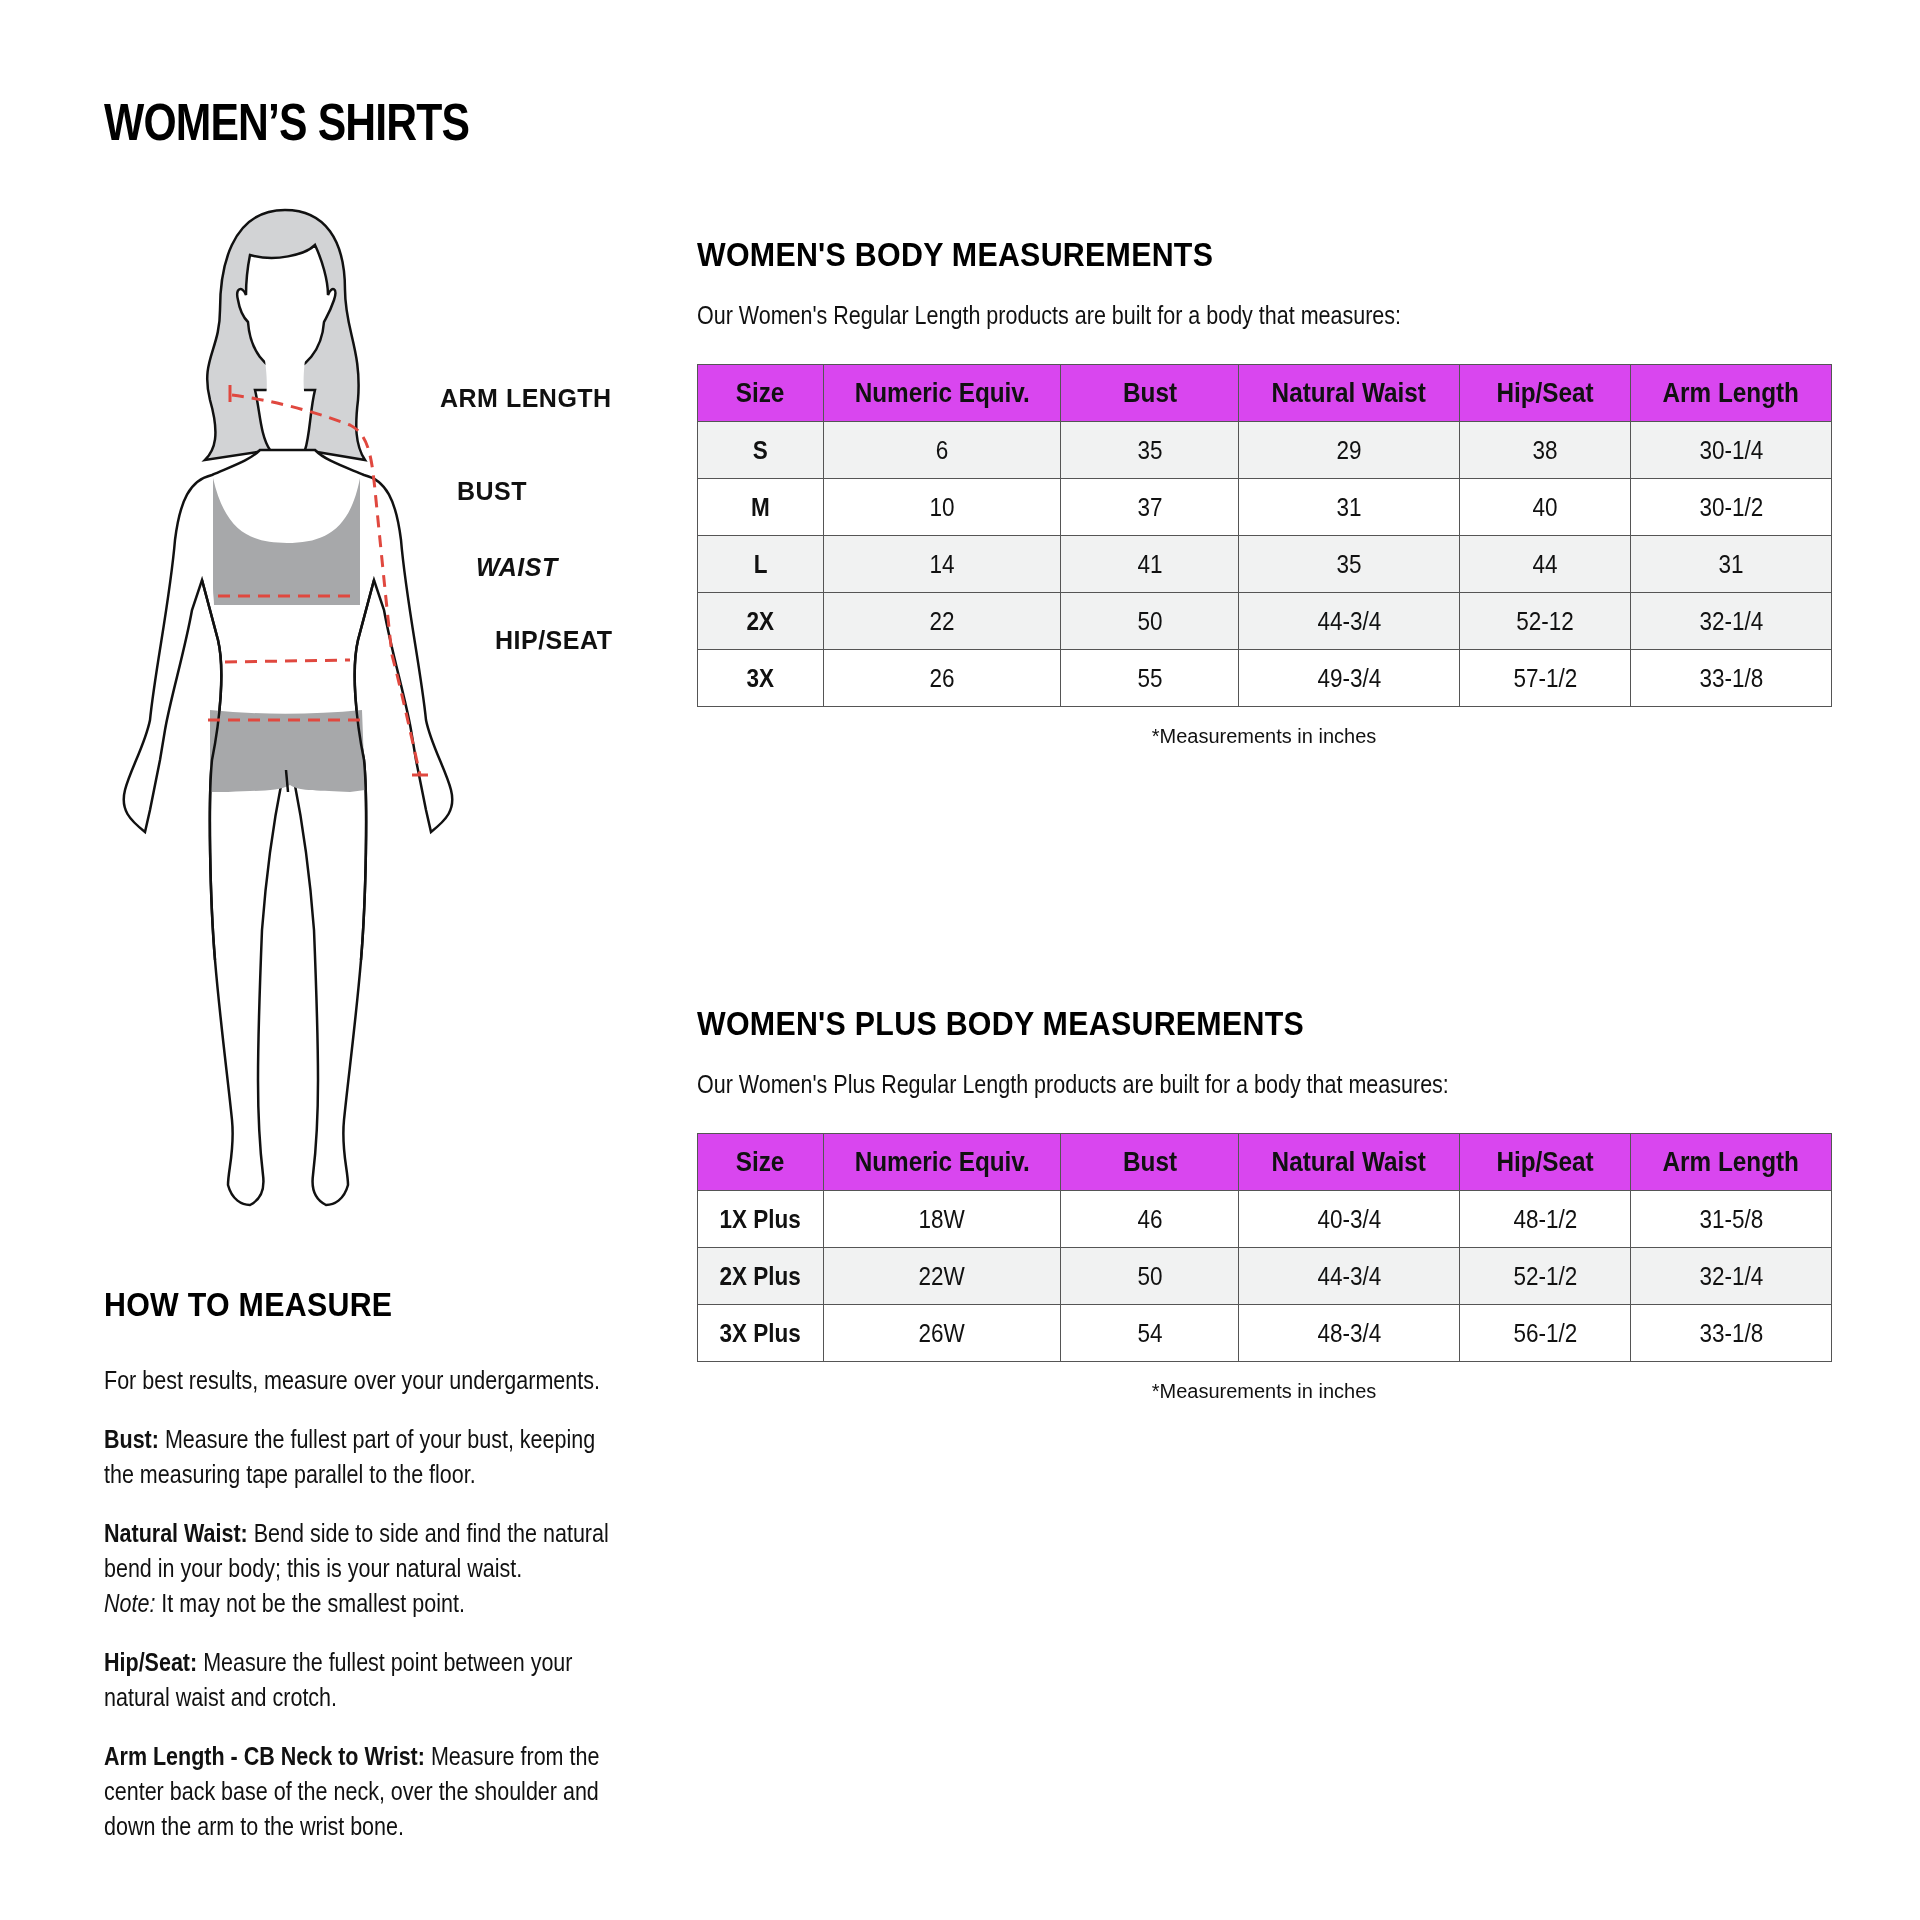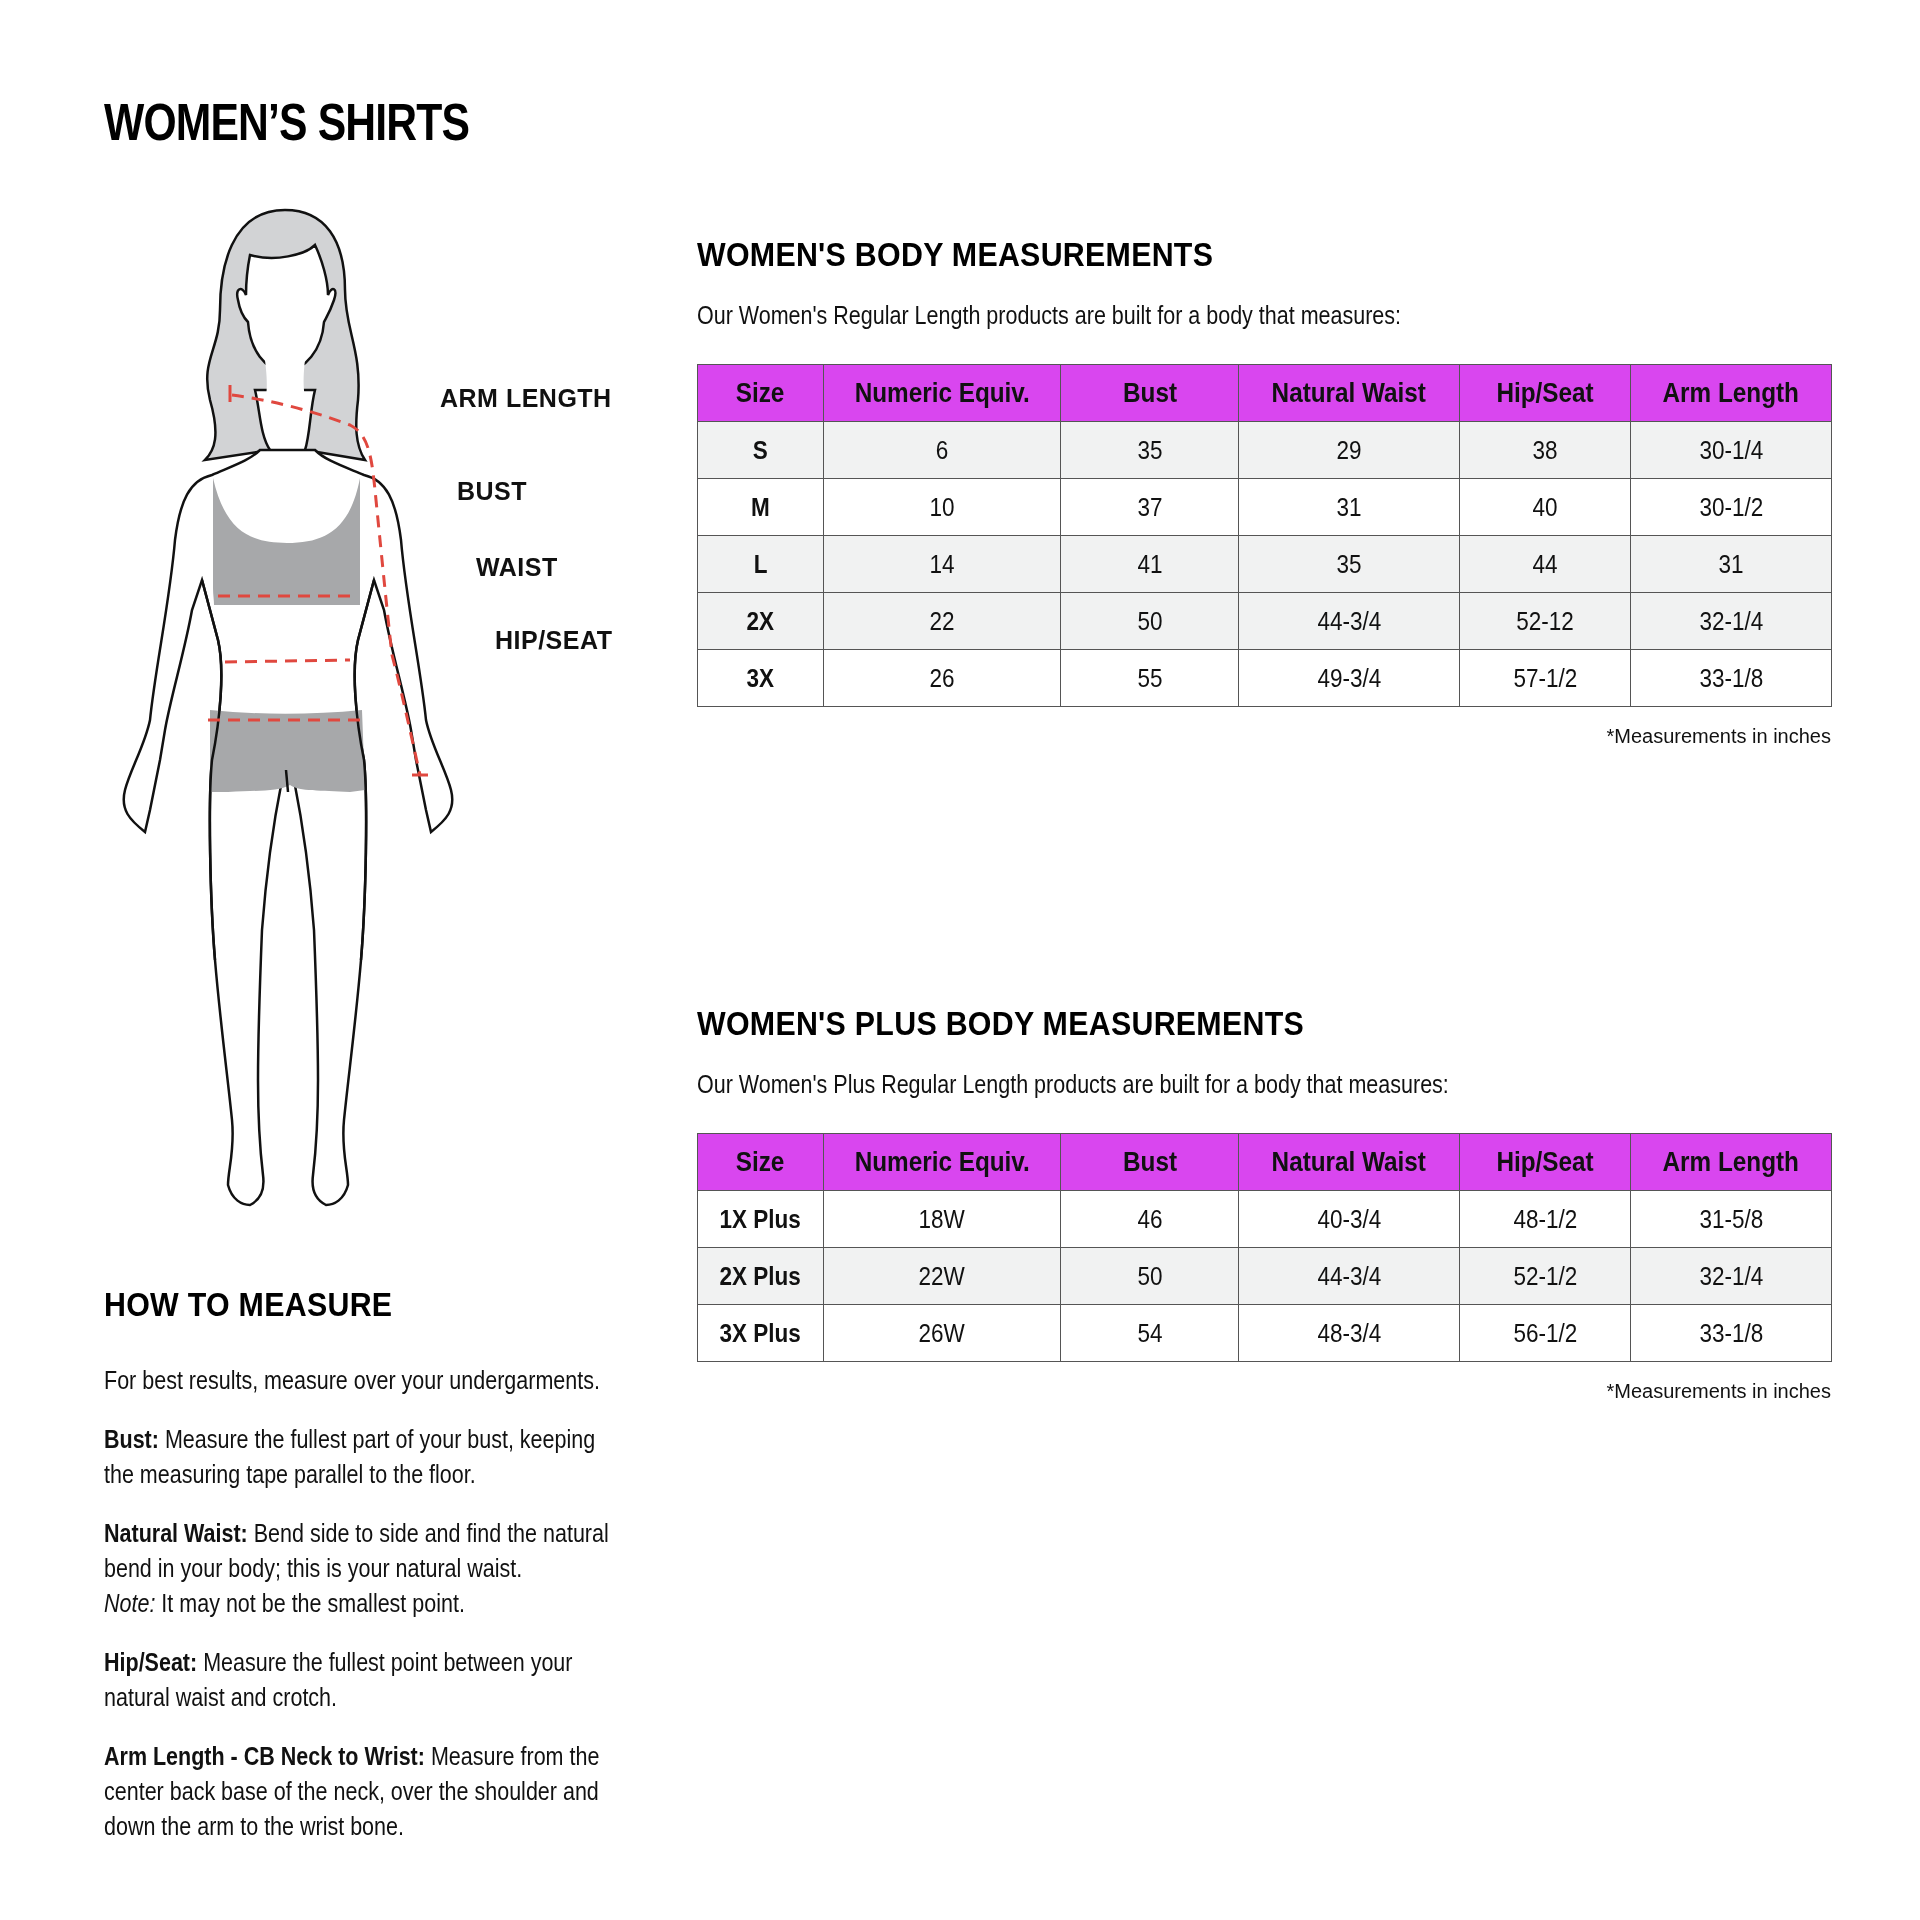--- a/index.html
+++ b/index.html
@@ -39,21 +39,21 @@
     }
     table.sizes th {
       background: #d946ef; font-weight: 700; font-size: 27px; color: #111;
     }
     table.sizes th span, table.sizes td span { display: inline-block; transform: scaleX(0.9); }
     table.sizes td.size-cell { font-weight: 700; }
     table.sizes tr.alt td { background: #f1f2f2; }
     .col-size { width: 126px; } .col-num { width: 237px; } .col-bust { width: 178px; }
     .col-waist { width: 221px; } .col-hip { width: 171px; } .col-arm { width: 201px; }
     .footnote {
-      text-align: right; font-size: 20px; margin-top: 18px; color: #111;
+      text-align: center; font-size: 20px; margin-top: 18px; color: #111;
     }
     
     .howto { position: absolute; left: 104px; top: 1288px; width: 560px; }
     .howto h2 {
       font-weight: 700; font-size: 33px; margin: 0; line-height: 1; letter-spacing: 0.3px;
       transform: scaleX(0.92); transform-origin: left top; color: #000;
     }
     .howto p {
       font-size: 25px; line-height: 35px; margin: 0; color: #111;
       transform: scaleX(0.86); transform-origin: left top; width: 600px;
@@ -91,21 +91,21 @@
       <line x1="120" y1="202" x2="120" y2="185" stroke-dasharray="none"></line>
       <path d="M122 195 C160 200 200 210 240 225 C260 235 262 260 266 300 C272 360 278 420 282 455 C290 485 300 530 310 575"></path>
       <line x1="302" y1="575" x2="318" y2="575" stroke-dasharray="none"></line>
       <line x1="108" y1="396" x2="248" y2="396"></line>
       <line x1="115" y1="462" x2="240" y2="460"></line>
       <line x1="98" y1="520" x2="257" y2="520"></line>
     </g>
   </svg>
   <div class="fig-label" style="left:330px; top:184px;">ARM LENGTH</div>
   <div class="fig-label" style="left:347px; top:277px;">BUST</div>
-  <div class="fig-label" style="left:366px; top:353px;">WAIST</div>
+  <div class="fig-label" style="left:366px; top:353px;font-style:italic;">WAIST</div>
   <div class="fig-label" style="left:385px; top:426px;">HIP/SEAT</div>
 </div>
 
 <section class="section" style="top:238px;">
   <h2 class="section-title">WOMEN'S BODY MEASUREMENTS</h2>
   <div class="section-sub">Our Women's Regular Length products are built for a body that measures:</div>
   <table class="sizes">
     <colgroup>
       <col class="col-size">
         <col class="col-num">

